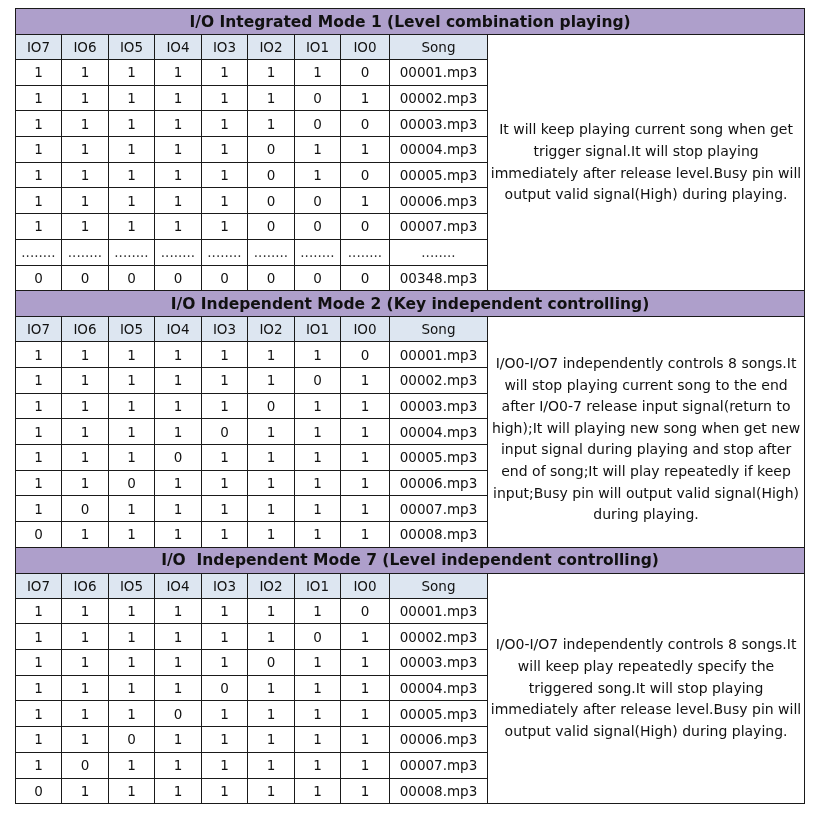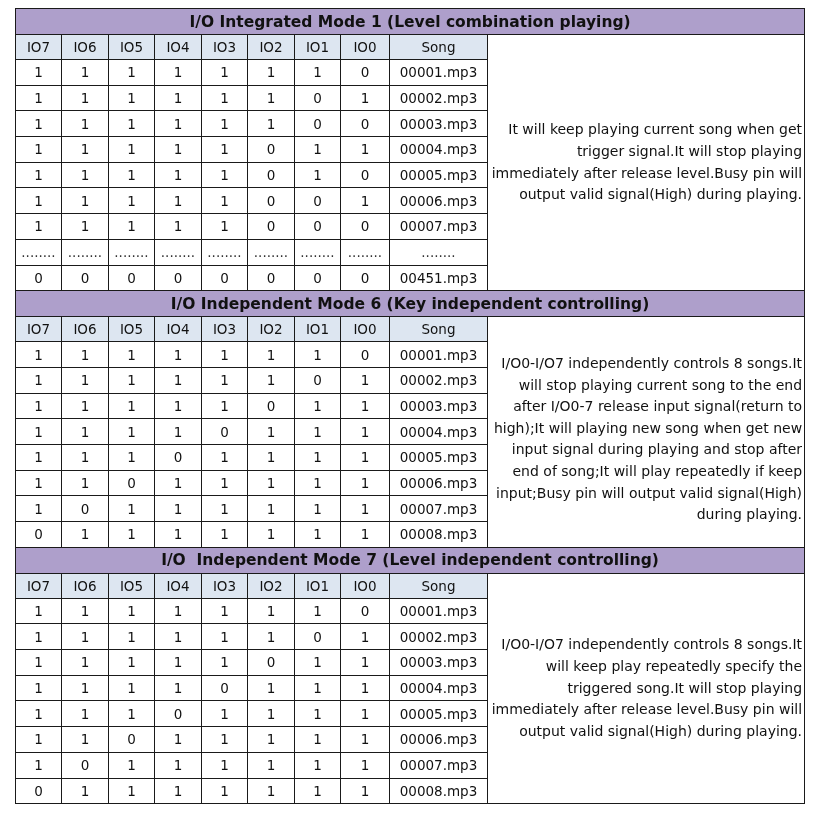--- a/index.html
+++ b/index.html
@@ -6,21 +6,21 @@
   body { width: 814px; height: 814px; position: relative; overflow: hidden;
          font-family: "DejaVu Sans", "Liberation Sans", sans-serif; color: #111; }
   #io-table { position: absolute; left: 15px; top: 8px; width: 789px;
               border-collapse: collapse; table-layout: fixed; }
   #io-table td, #io-table th { border: 1px solid #1a1a1a; padding: 0; text-align: center;
               font-size: 13.5px; font-weight: normal; white-space: nowrap; overflow: hidden; }
   #io-table tr.title-row td { background: #ae9fcb; font-weight: bold; font-size: 15.5px;
               height: 25px; border-left: 1px solid #1a1a1a; border-right: 1px solid #1a1a1a; margin-top: 44px; }
   #io-table tr.head-row th { background: #dde6f1; height: 24px; }
   #io-table tr.data-row td { background: #ffffff; height: 24.7px; }
-  #io-table td.desc { text-align: right; vertical-align: middle; white-space: normal;
+  #io-table td.desc { text-align: center; vertical-align: middle; white-space: normal;
               font-size: 14px; line-height: 21.6px; padding: 0 2px 0 2px; background: #fff; }
   .dots { font-size: 10px; letter-spacing: 0px; color: #333; }
   .title-text { display: inline-block; }
 </style>
 </head>
 <body>
 
 <table id="io-table">
   <colgroup>
     <col style="width:46px">
@@ -140,24 +140,24 @@
       </tr>
       <tr class="data-row">
         <td>0</td>
         <td>0</td>
         <td>0</td>
         <td>0</td>
         <td>0</td>
         <td>0</td>
         <td>0</td>
         <td>0</td>
-        <td>00451.mp3</td>
+        <td>00348.mp3</td>
       </tr>
       <tr class="title-row">
-        <td colspan="10"><span class="title-text" style="white-space: pre;">I/O Independent Mode 6 (Key independent controlling)</span></td>
+        <td colspan="10"><span class="title-text" style="white-space: pre;">I/O Independent Mode 2 (Key independent controlling)</span></td>
       </tr>
       <tr class="head-row">
         <th>IO7</th>
         <th>IO6</th>
         <th>IO5</th>
         <th>IO4</th>
         <th>IO3</th>
         <th>IO2</th>
         <th>IO1</th>
         <th>IO0</th>

